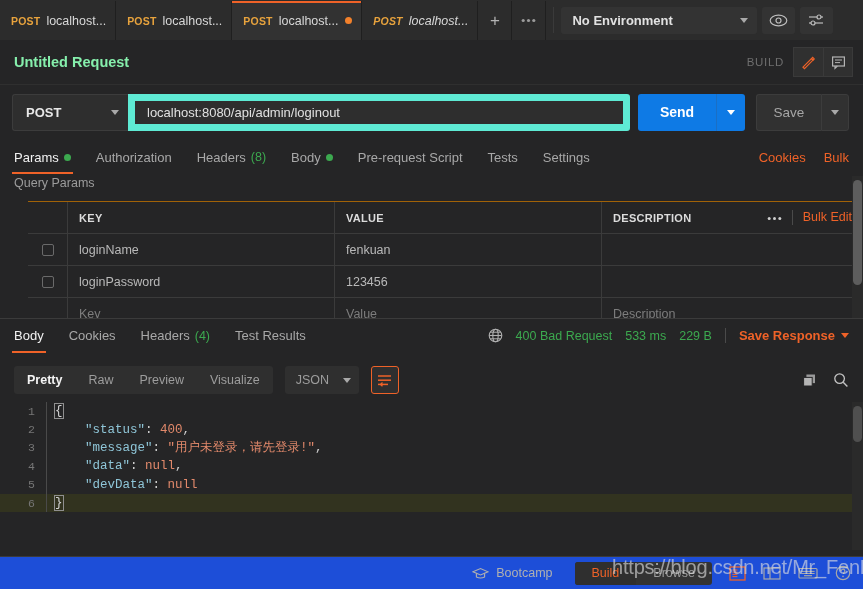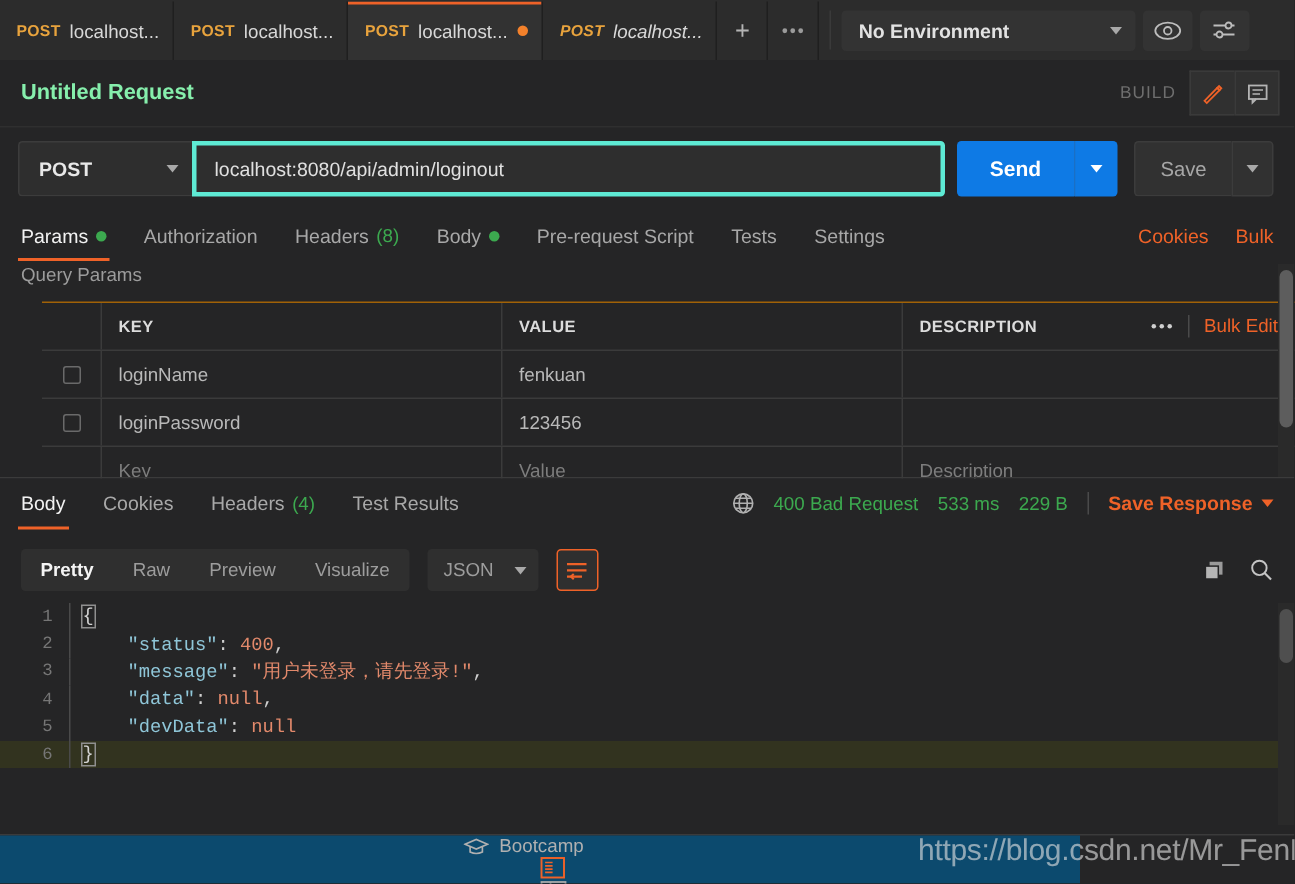--- a/index.html
+++ b/index.html
@@ -97,21 +97,21 @@
   .methodsel {
     width: 116px; height: 37px; background: #2e2e2e;
     border: 1px solid #3c3c3c; border-right: none;
     display: flex; align-items: center; justify-content: space-between;
     padding: 0 9px 0 13px;
     font-size: 13px; font-weight: bold; color: #e8e8e8;
     border-radius: 3px 0 0 3px;
   }
   .urlinput {
     flex: 1; height: 37px; background: #2e2e2e;
-    border: 3px solid #5eead4;
+    border: 7px solid #5eead4;
     display: flex; align-items: center; padding: 0 12px;
     font-size: 13px; color: #e0e0e0;
     border-radius: 0 3px 3px 0;
   }
   .sendgrp { display: flex; margin-left: 8px; }
   .sendbtn {
     height: 37px; width: 78px; background: #0e7ae5;
     display: flex; align-items: center; justify-content: center;
     color: #fff; font-size: 14px; font-weight: bold;
     border-radius: 3px 0 0 3px;
@@ -265,23 +265,23 @@
     position: absolute; right: 1px; width: 9px; border-radius: 5px;
     background: #5d5d5d;
   }
   .sb-params { top: 180px; height: 105px; }
   .sb-code { top: 406px; height: 36px; background: #4f4f4f; }
   .sb-track-r { position: absolute; right: 0; width: 11px; background: #2a2a2a; }
 
   
   .botdiv { position: absolute; top: 556px; left: 0; width: 863px; height: 1px; background: #3b3b3b; }
   .botbar {
-    position: absolute; top: 557px; left: 0; width: 720px; height: 32px;
-    background: #0c4a6e;
-    display: flex; align-items: center; padding: 0 12px; flex-direction: column;
+    position: absolute; top: 557px; left: 0; width: 863px; height: 32px;
+    background: #1d4ed8;
+    display: flex; align-items: center; padding: 0 12px;
   }
   .botbar .spacer { flex: 1; }
   .bitem {
     display: flex; align-items: center; gap: 7px;
     font-size: 12.5px; color: #b0b0b0; margin-right: 22px;
   }
   .bpill {
     height: 23px; display: flex; align-items: center;
     background: #333333; border-radius: 3px; overflow: hidden;
   }

